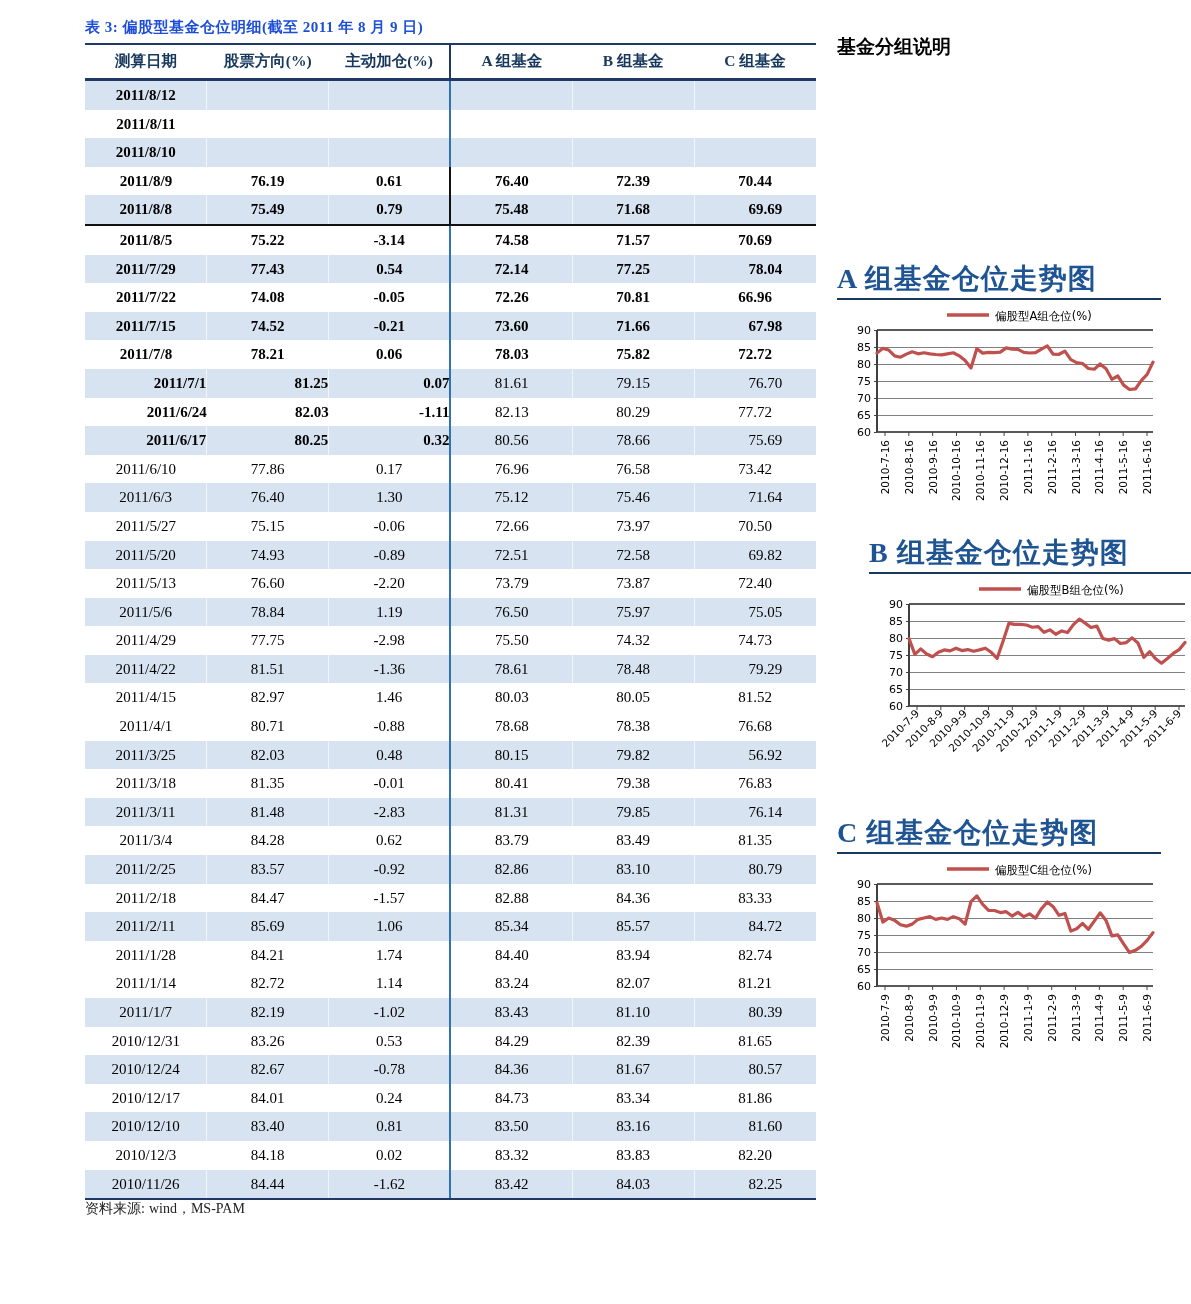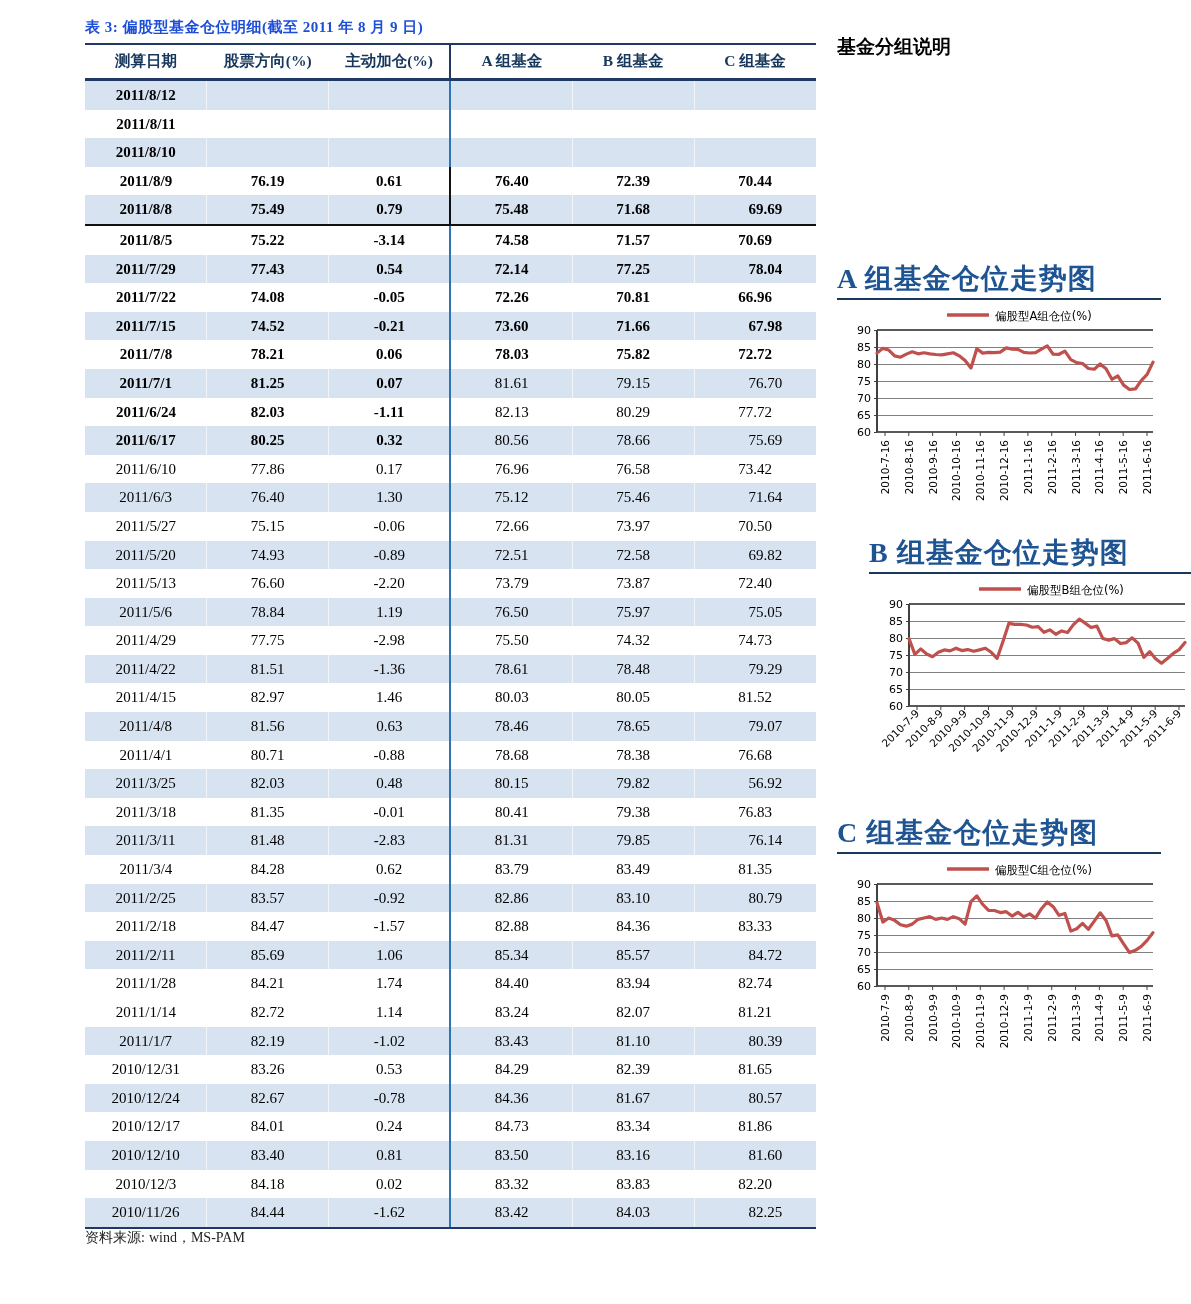--- a/index.html
+++ b/index.html
@@ -10,21 +10,21 @@
   .left-col{position:absolute;left:85px;top:16px;width:731px;}
   .table-title{font-size:15px;font-weight:bold;color:#1d4ed8;padding:2px 0 6px 0;letter-spacing:.5px;}
   table.fund{border-collapse:collapse;width:731px;table-layout:fixed;}
   table.fund th{
     height:31px;color:#17375D;font-weight:bold;font-size:15.5px;text-align:center;
     border-top:2px solid #1F3864;border-bottom:3px solid #1F3864;background:#fff;}
   table.fund td{height:28.6px;text-align:center;font-size:15px;line-height:28.6px;padding:0;}
   tr.shaded td{background:#D7E3F1;border-right:1px solid rgba(255,255,255,.65);}
   tr.shaded td:last-child{border-right:none;padding-left:20px;}
   .em-all td{font-weight:bold;}
-  .em-left td:nth-child(-n+3){font-weight:bold;}
+  .em-left td:nth-child(-n+3){font-weight:bold;text-align:right;}
   td.dv{border-left:2px solid #2E74B5;}
   tr.dv-black td.dv{border-left:2px solid #111111;}
   th.dv{border-left:2px solid #1F3864;}
   tr.thick td{border-bottom:2.5px solid #111111;}
   tbody tr:last-child td{border-bottom:2.5px solid #1F3864;}
   .source{font-size:14px;color:#222;}
   .source span{margin-right:4px;}
 
   
   .right-col{position:absolute;left:837px;top:30px;width:324px;height:1060px;}
@@ -224,28 +224,20 @@
             <td>78.48</td>
             <td>79.29</td>
           </tr>
           <tr>
             <td>2011/4/15</td>
             <td>82.97</td>
             <td>1.46</td>
             <td class="dv">80.03</td>
             <td>80.05</td>
             <td>81.52</td>
-          </tr>
-          <tr class="shaded">
-            <td>2011/4/8</td>
-            <td>81.56</td>
-            <td>0.63</td>
-            <td class="dv">78.46</td>
-            <td>78.65</td>
-            <td>79.07</td>
           </tr>
           <tr>
             <td>2011/4/1</td>
             <td>80.71</td>
             <td>-0.88</td>
             <td class="dv">78.68</td>
             <td>78.38</td>
             <td>76.68</td>
           </tr>
           <tr class="shaded">

